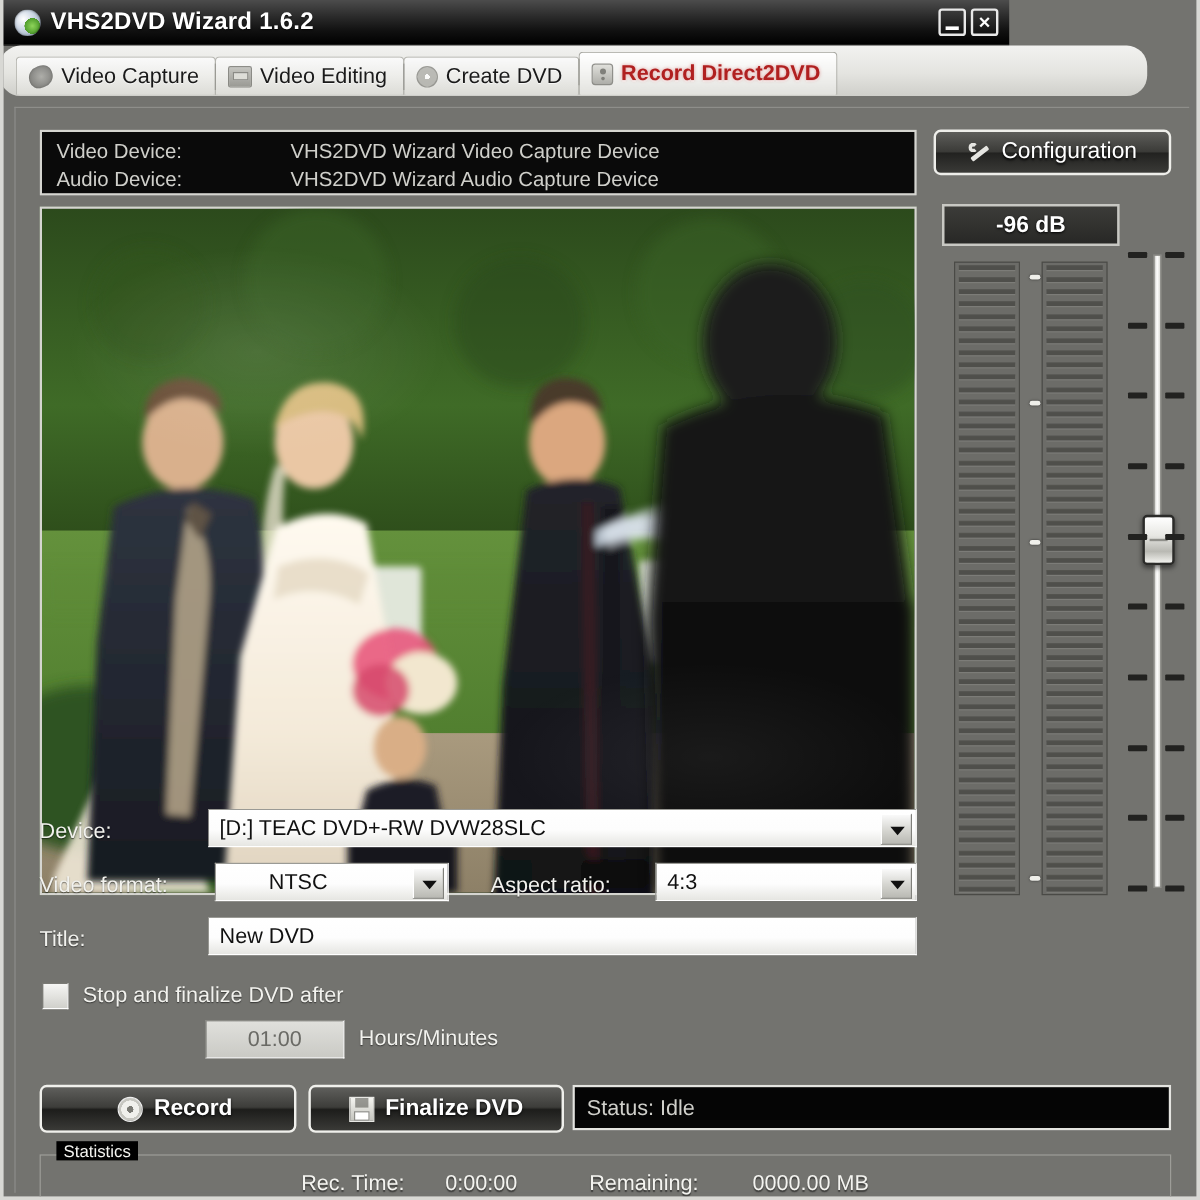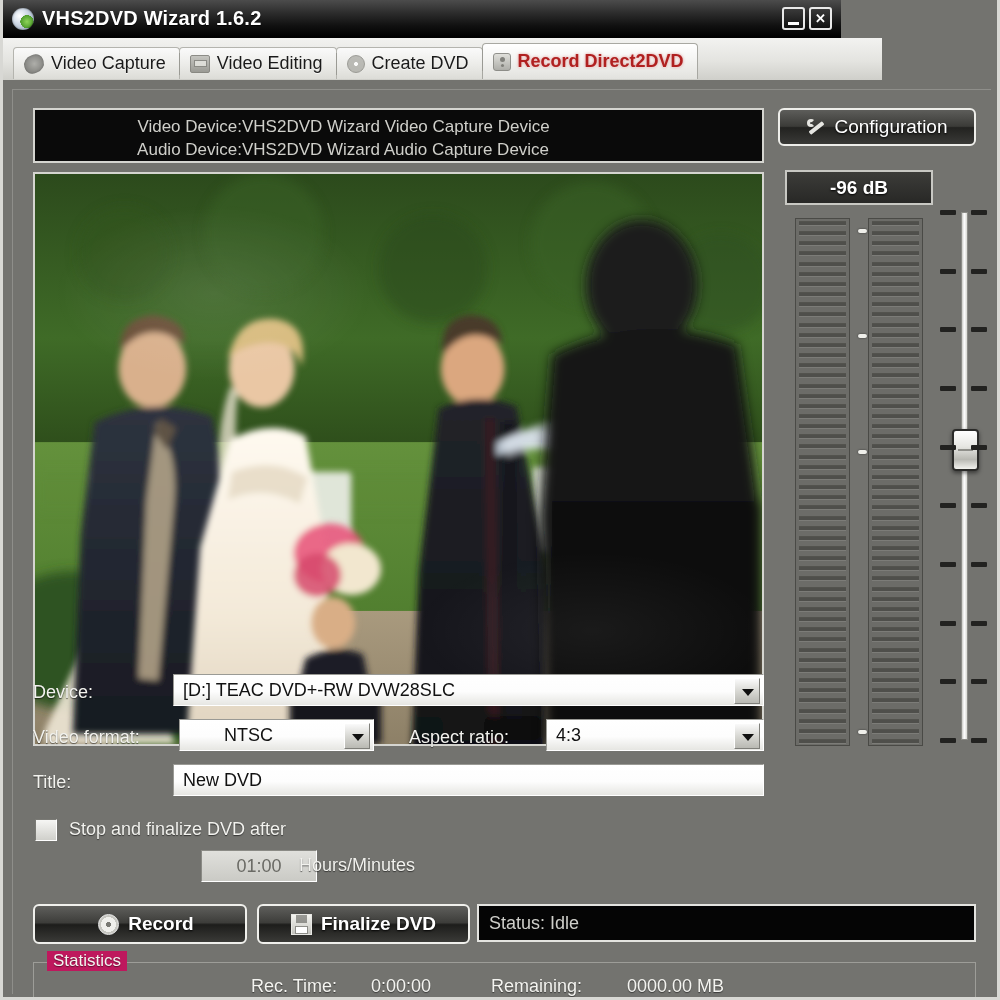--- a/index.html
+++ b/index.html
@@ -79,24 +79,25 @@
     position: absolute;
     left: 4px; bottom: 3px;
     width: 11px; height: 3px;
     background: #fff;
   }
 
   
   .tabstrip {
     position: absolute;
     left: -3px; top: 38px;
-    width: 882px;
+    width: 956px;
     height: 42px;
     background: linear-gradient(180deg, #f2f2f0 0%, #e4e4e0 55%, #cfcfca 100%);
     box-sizing: border-box;
+    border-radius: 17px;
   }
   .tabs {
     position: absolute;
     left: 13px; top: 5px;
     display: flex;
     align-items: flex-end;
     height: 36px;
   }
   .tab {
     height: 32px;
@@ -210,21 +211,20 @@
     border: 2px solid #d5d5d0;
     box-sizing: border-box;
     padding: 5px 0 0 12px;
   }
   .devrow {
     display: flex;
     font-size: 17px;
     color: #cfcfca;
     line-height: 23px;
     white-space: nowrap;
-    text-align: right;
   }
   .devrow .k { width: 195px; }
 
   
   .cfgbtn {
     position: absolute;
     left: 765px; top: 18px;
     width: 198px; height: 38px;
     background: linear-gradient(180deg, #5d5d5a 0%, #3b3b38 48%, #222220 52%, #3a3a37 100%);
     border: 2px solid #eeeeea;
@@ -506,23 +506,23 @@
 
   
   .grp {
     position: absolute;
     border: 1px solid #9d9d98;
     border-top-color: #9d9d98;
     box-sizing: border-box;
   }
   .grp-title {
     position: absolute;
-    font-size: 17px;
+    font-size: 14px;
     color: #f4f4f0;
-    background: #be185d;
+    background: #000000;
     padding: 0 6px;
     white-space: nowrap;
     text-shadow: 0 1px 1px rgba(0,0,0,.5);
   }
   .stat-line {
     position: absolute;
     font-size: 18px;
     color: #f4f4f0;
     white-space: nowrap;
     text-shadow: 0 1px 1px rgba(0,0,0,.5);
@@ -862,21 +862,21 @@
       <span class="arrow"></span>
     </div>
 
     <div class="lbl-w" style="left:20px; top:682px;">Title:</div>
     <div class="field" style="left:160px; top:674px; width:591px; height:32px;">
       <span>New DVD</span>
     </div>
 
     <div class="cbox" style="left:22px; top:729px;"></div>
     <div class="lbl-w" style="left:56px; top:729px;">Stop and finalize DVD after</div>
-    <div class="timebox" style="left:158px; top:760px; width:116px; height:32px;margin-left:30px;">01:00</div>
+    <div class="timebox" style="left:158px; top:760px; width:116px; height:32px;">01:00</div>
     <div class="lbl-w" style="left:286px; top:765px;">Hours/Minutes</div>
 
     <div class="btm-btn" style="left:20px; top:814px; width:214px;padding-left:12px;">
       <span class="ic-disc"></span>
       <span class="lbl">Record</span>
     </div>
     <div class="btm-btn" style="left:244px; top:814px; width:213px;">
       <span class="ic-floppy"></span>
       <span class="lbl">Finalize DVD</span>
     </div>

